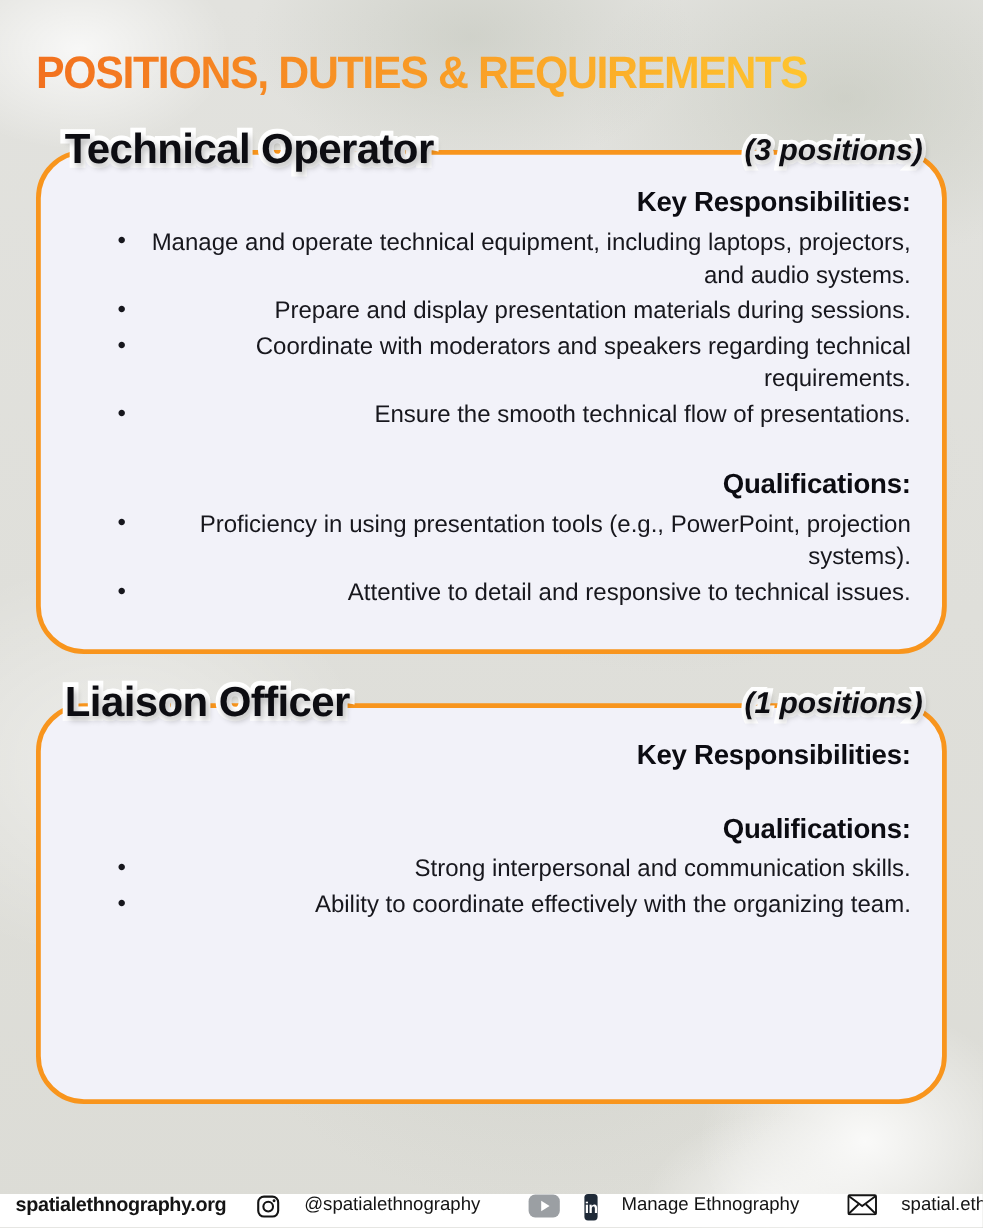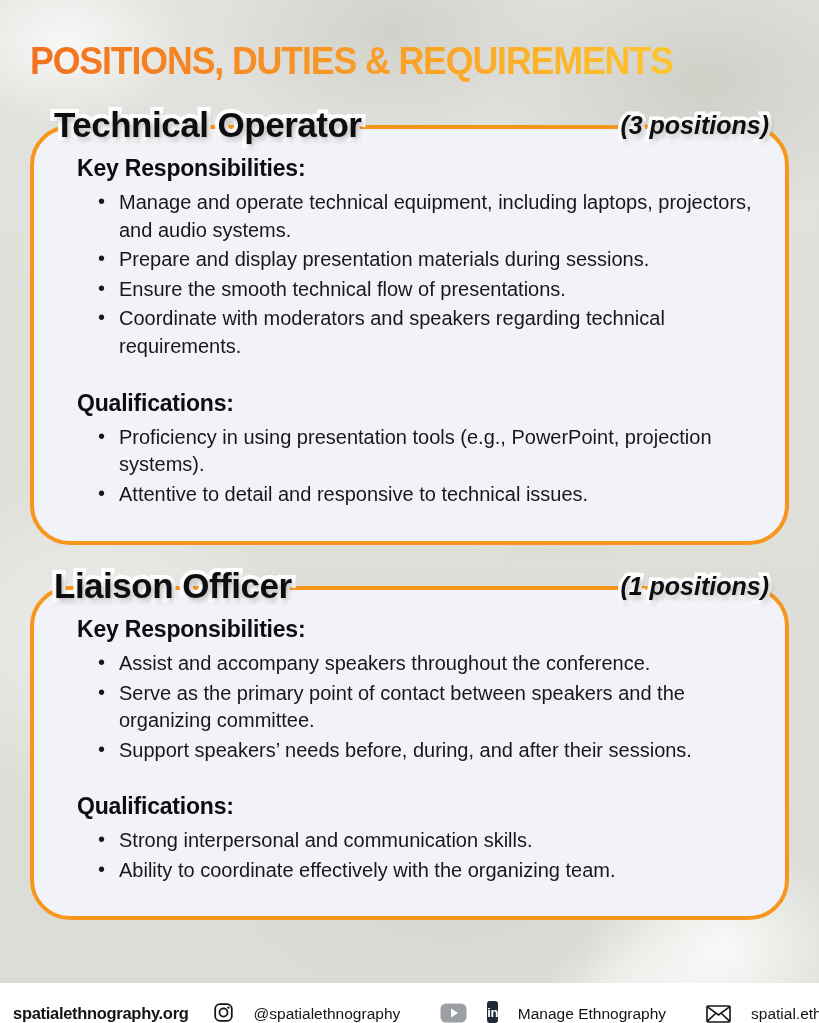--- a/index.html
+++ b/index.html
@@ -39,20 +39,21 @@
   .section { position:absolute; left:30px; width:759px; z-index:2; }
   .section-1 { top:125px; height:420px; }
   .section-2 { top:586px; height:334px; }
 
   .card {
     position:absolute; inset:0;
     background:var(--card-bg);
     border:4px solid var(--accent);
     border-radius:40px;
     padding:26px 26px 18px 43px;
+    text-align:right;
   }
 
   .header-row {
     position:absolute; left:24px; right:20px; top:0;
     transform:translateY(-50%);
     display:flex; align-items:center; z-index:2;
     pointer-events:none;
     gap:24px;
   }
   .sec-title {
@@ -80,23 +81,23 @@
     font-size:20px; line-height:1.38; color:#17171d;
     margin-bottom:2px;
   }
   ul.bullets li::before {
     content:"\2022";
     position:absolute; left:1px; top:-1px; color:#17171d;
   }
   .group-gap { height:27px; }
 
   .footer {
-    position:absolute; left:0; right:0; bottom:0; height:40px; z-index:4;
+    position:absolute; left:0; right:0; bottom:0; height:28px; z-index:4;
     background:#ffffff;
-    display:flex; align-items:flex-end;
+    display:flex; align-items:flex-start;
     padding:0 13px; gap:20px;
     font-size:15.5px; color:#141414;
     white-space:nowrap;
   }
   .footer .site { font-weight:bold; font-size:16.5px; letter-spacing:-0.3px; margin-right:4px; }
   .footer .icon { display:inline-flex; align-items:center; flex:none; }
   .li-badge {
     width:22px; height:22px; border-radius:3px;
     background:var(--linkedin-navy);
     display:flex; align-items:center; justify-content:center;
@@ -110,44 +111,39 @@
 <div class="backdrop"></div>
 
 <div class="page-title">POSITIONS, DUTIES &amp; REQUIREMENTS</div>
 
 <div class="section section-1">
   <div class="card">
     <div class="group-heading">Key Responsibilities:</div>
     <ul class="bullets">
       <li>Manage and operate technical equipment, including laptops, projectors, and audio systems.</li>
       <li>Prepare and display presentation materials during sessions.</li>
+      <li>Coordinate with moderators and speakers regarding technical requirements.</li>
       <li>Ensure the smooth technical flow of presentations.</li>
-      <li>Coordinate with moderators and speakers regarding technical requirements.</li>
     </ul>
     <div class="group-gap"></div>
     <div class="group-heading">Qualifications:</div>
     <ul class="bullets">
       <li>Proficiency in using presentation tools (e.g., PowerPoint, projection systems).</li>
       <li>Attentive to detail and responsive to technical issues.</li>
     </ul>
   </div>
   <div class="header-row">
     <span class="sec-title">Technical Operator</span>
     <span class="positions-badge">(3 positions)</span>
   </div>
 </div>
 
 <div class="section section-2">
   <div class="card">
     <div class="group-heading">Key Responsibilities:</div>
-    <ul class="bullets">
-      <li>Assist and accompany speakers throughout the conference.</li>
-      <li>Serve as the primary point of contact between speakers and the organizing committee.</li>
-      <li>Support speakers’ needs before, during, and after their sessions.</li>
-    </ul>
     <div class="group-gap"></div>
     <div class="group-heading">Qualifications:</div>
     <ul class="bullets">
       <li>Strong interpersonal and communication skills.</li>
       <li>Ability to coordinate effectively with the organizing team.</li>
     </ul>
   </div>
   <div class="header-row">
     <span class="sec-title">Liaison Officer</span>
     <span class="positions-badge">(1 positions)</span>

